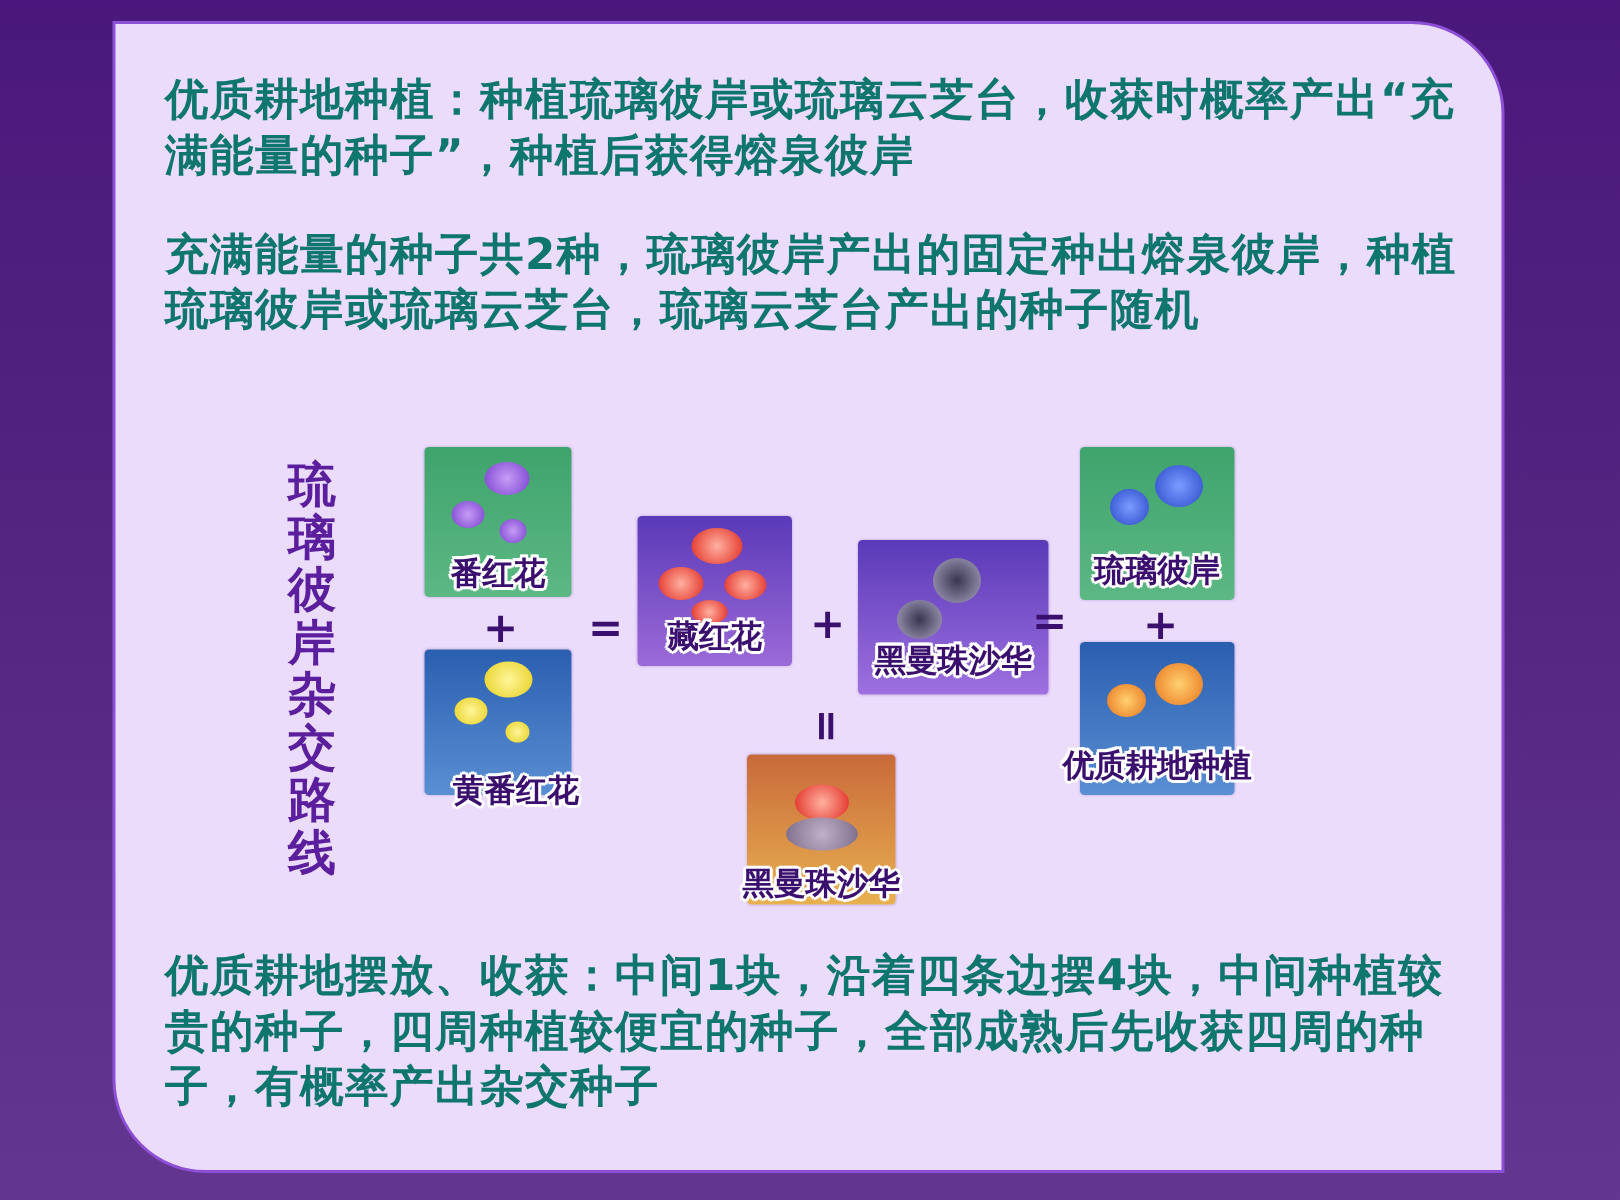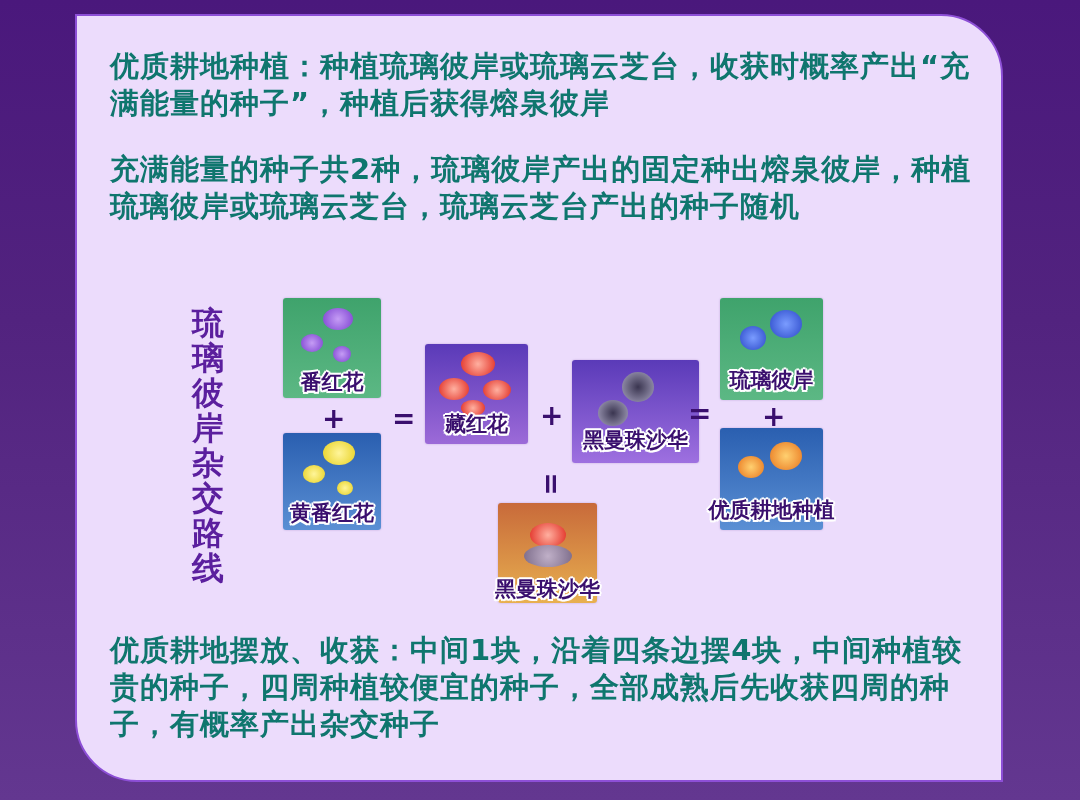--- a/index.html
+++ b/index.html
@@ -75,21 +75,21 @@
 </div>
 
 <div class="op" style="left:322px;top:405px;">+</div>
 
 <div class="tile" style="left:283px;top:433px;width:98px;height:97px;">
   <div class="art" style="background:linear-gradient(180deg,#2a5fb0,#5a8fd4);">
     <div class="flower" style="left:40px;top:8px;width:32px;height:24px;background:radial-gradient(circle,#fff59a,#e6cf1e);"></div>
     <div class="flower" style="left:20px;top:32px;width:22px;height:18px;background:radial-gradient(circle,#fff59a,#e6cf1e);"></div>
     <div class="flower" style="left:54px;top:48px;width:16px;height:14px;background:radial-gradient(circle,#fff59a,#e6cf1e);"></div>
   </div>
-  <div class="lbl" style="top:66px;">黄番红花</div>
+  <div class="lbl" style="top:80px;margin-left:12px;">黄番红花</div>
 </div>
 
 <div class="op" style="left:392px;top:405px;">=</div>
 
 <div class="tile" style="left:425px;top:344px;width:103px;height:100px;">
   <div class="art" style="background:linear-gradient(180deg,#5a3ab8,#9c6ad8);">
     <div class="flower" style="left:36px;top:8px;width:34px;height:24px;background:radial-gradient(circle,#ffb0a0,#e0281e);"></div>
     <div class="flower" style="left:14px;top:34px;width:30px;height:22px;background:radial-gradient(circle,#ffb0a0,#e0281e);"></div>
     <div class="flower" style="left:58px;top:36px;width:28px;height:20px;background:radial-gradient(circle,#ffb0a0,#e0281e);"></div>
     <div class="flower" style="left:36px;top:56px;width:24px;height:16px;background:radial-gradient(circle,#ffb0a0,#e0281e);"></div>

